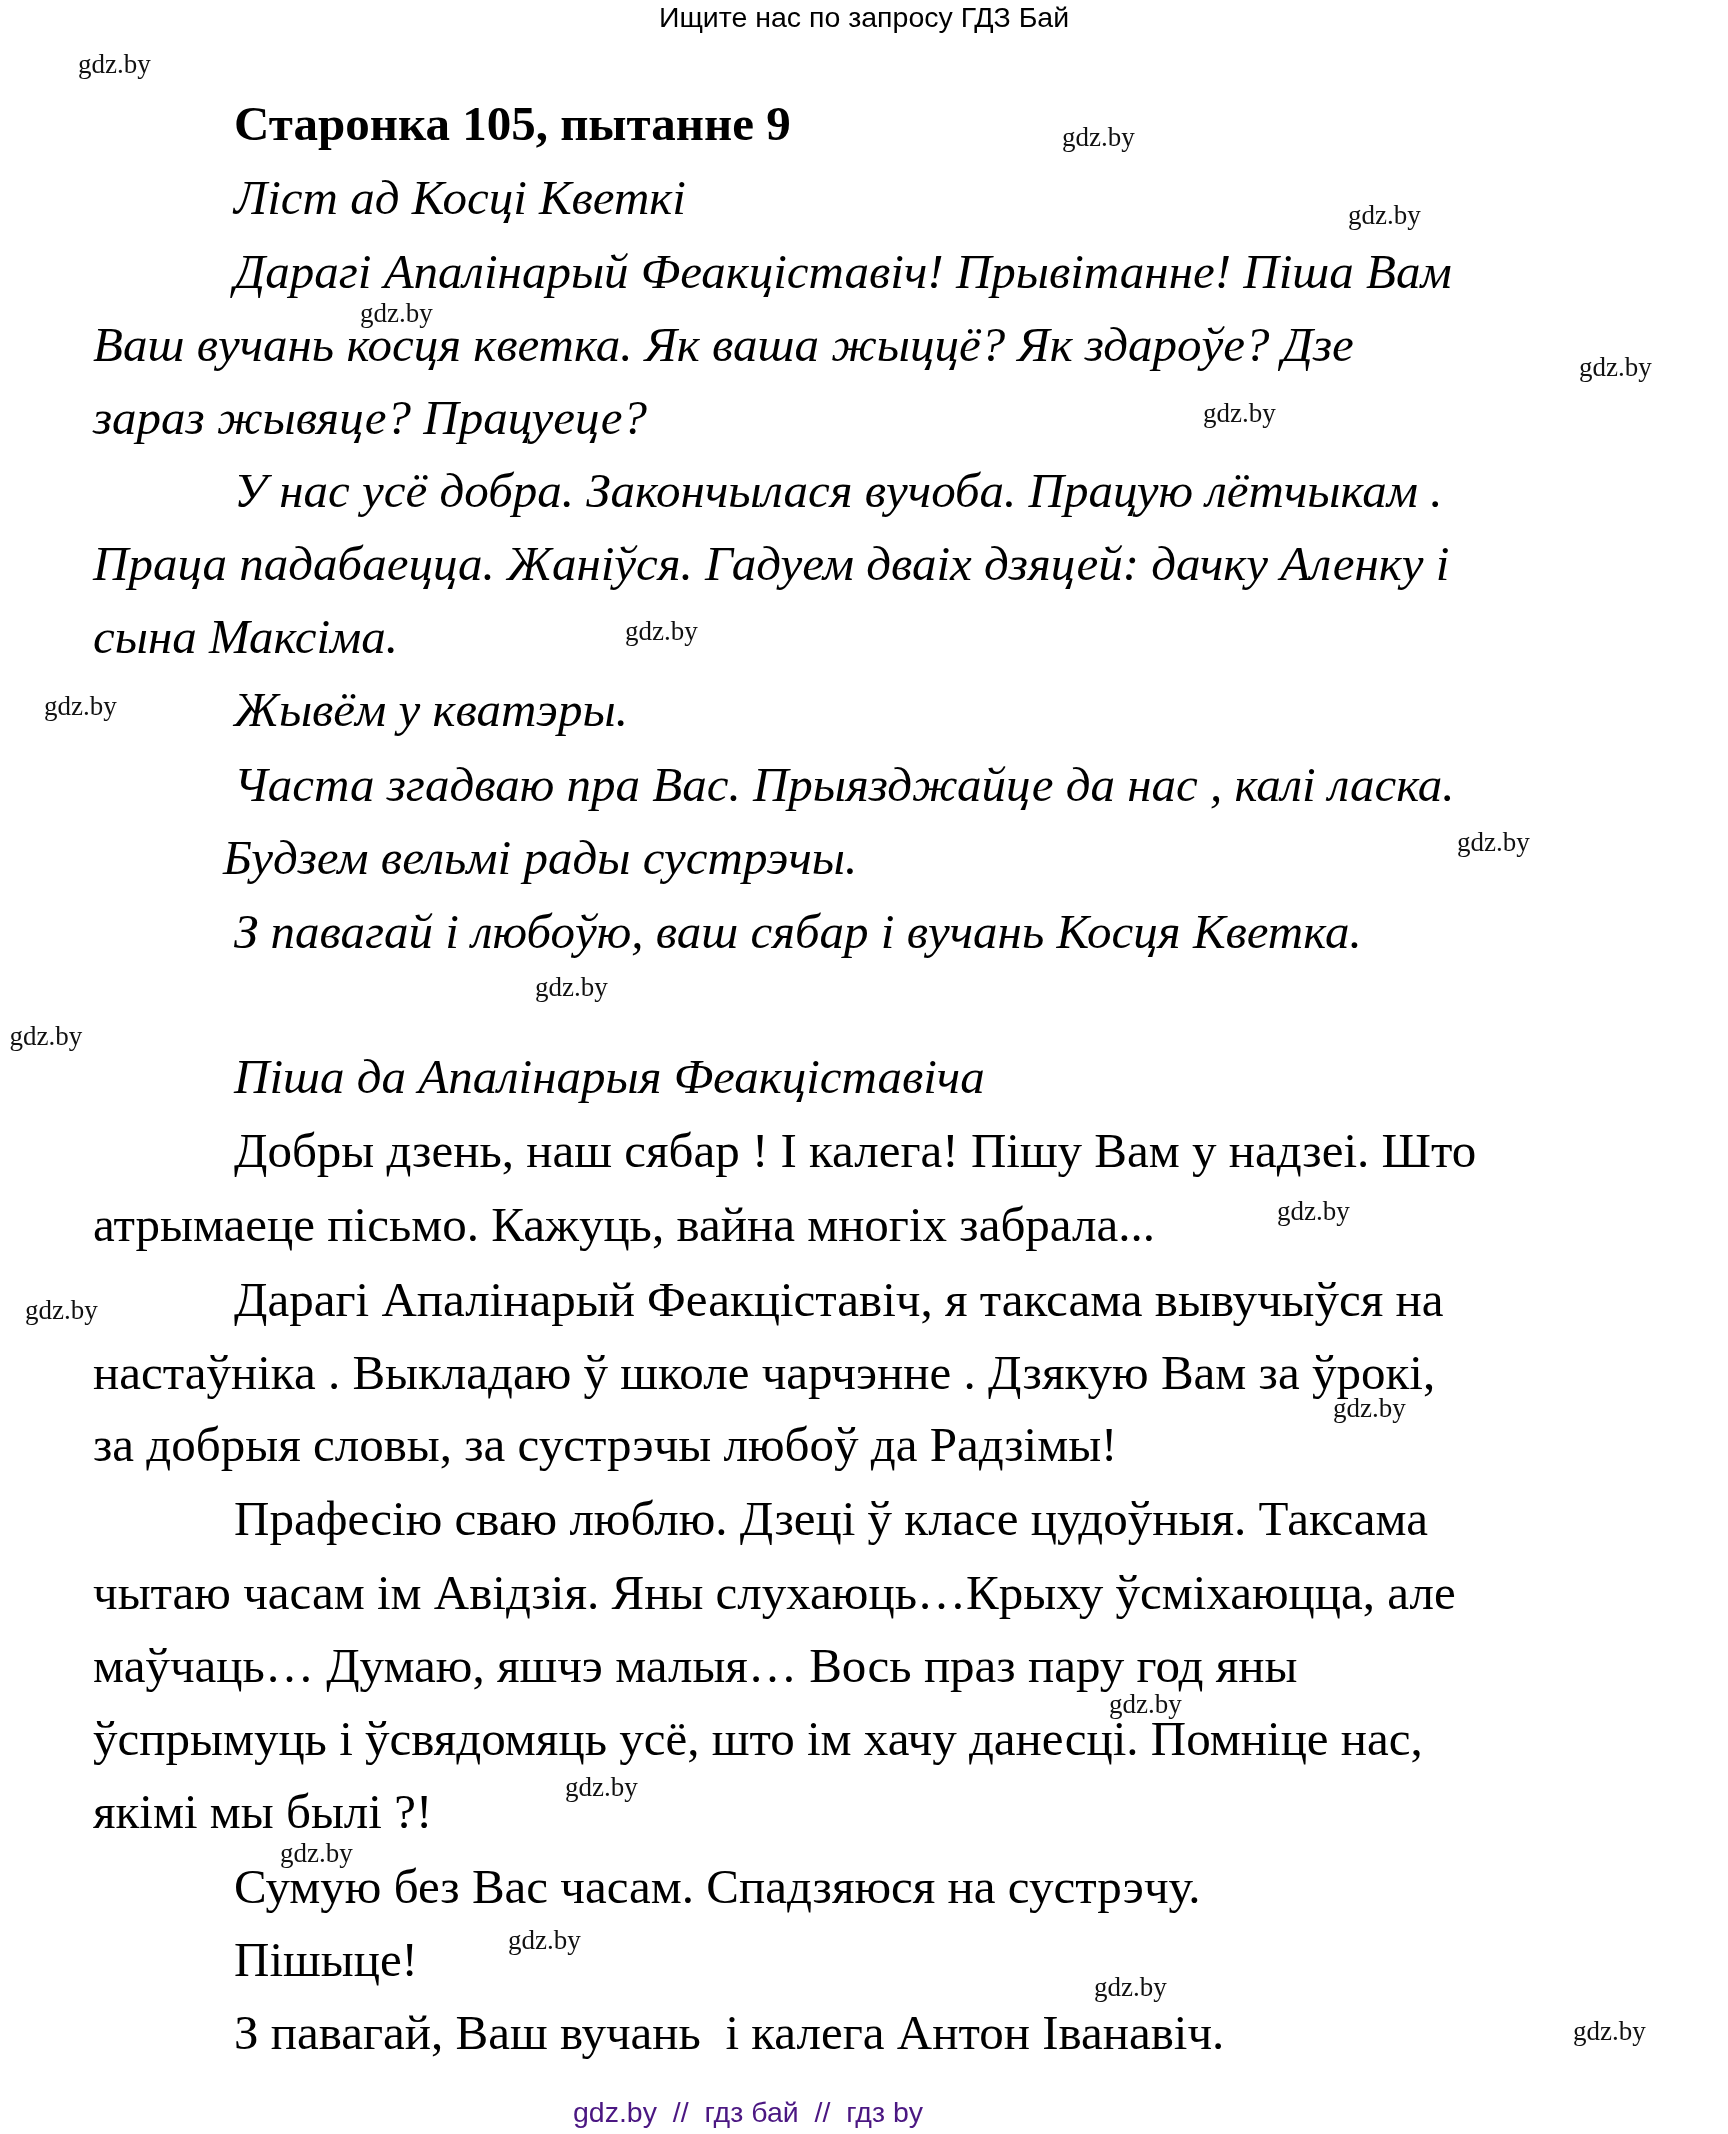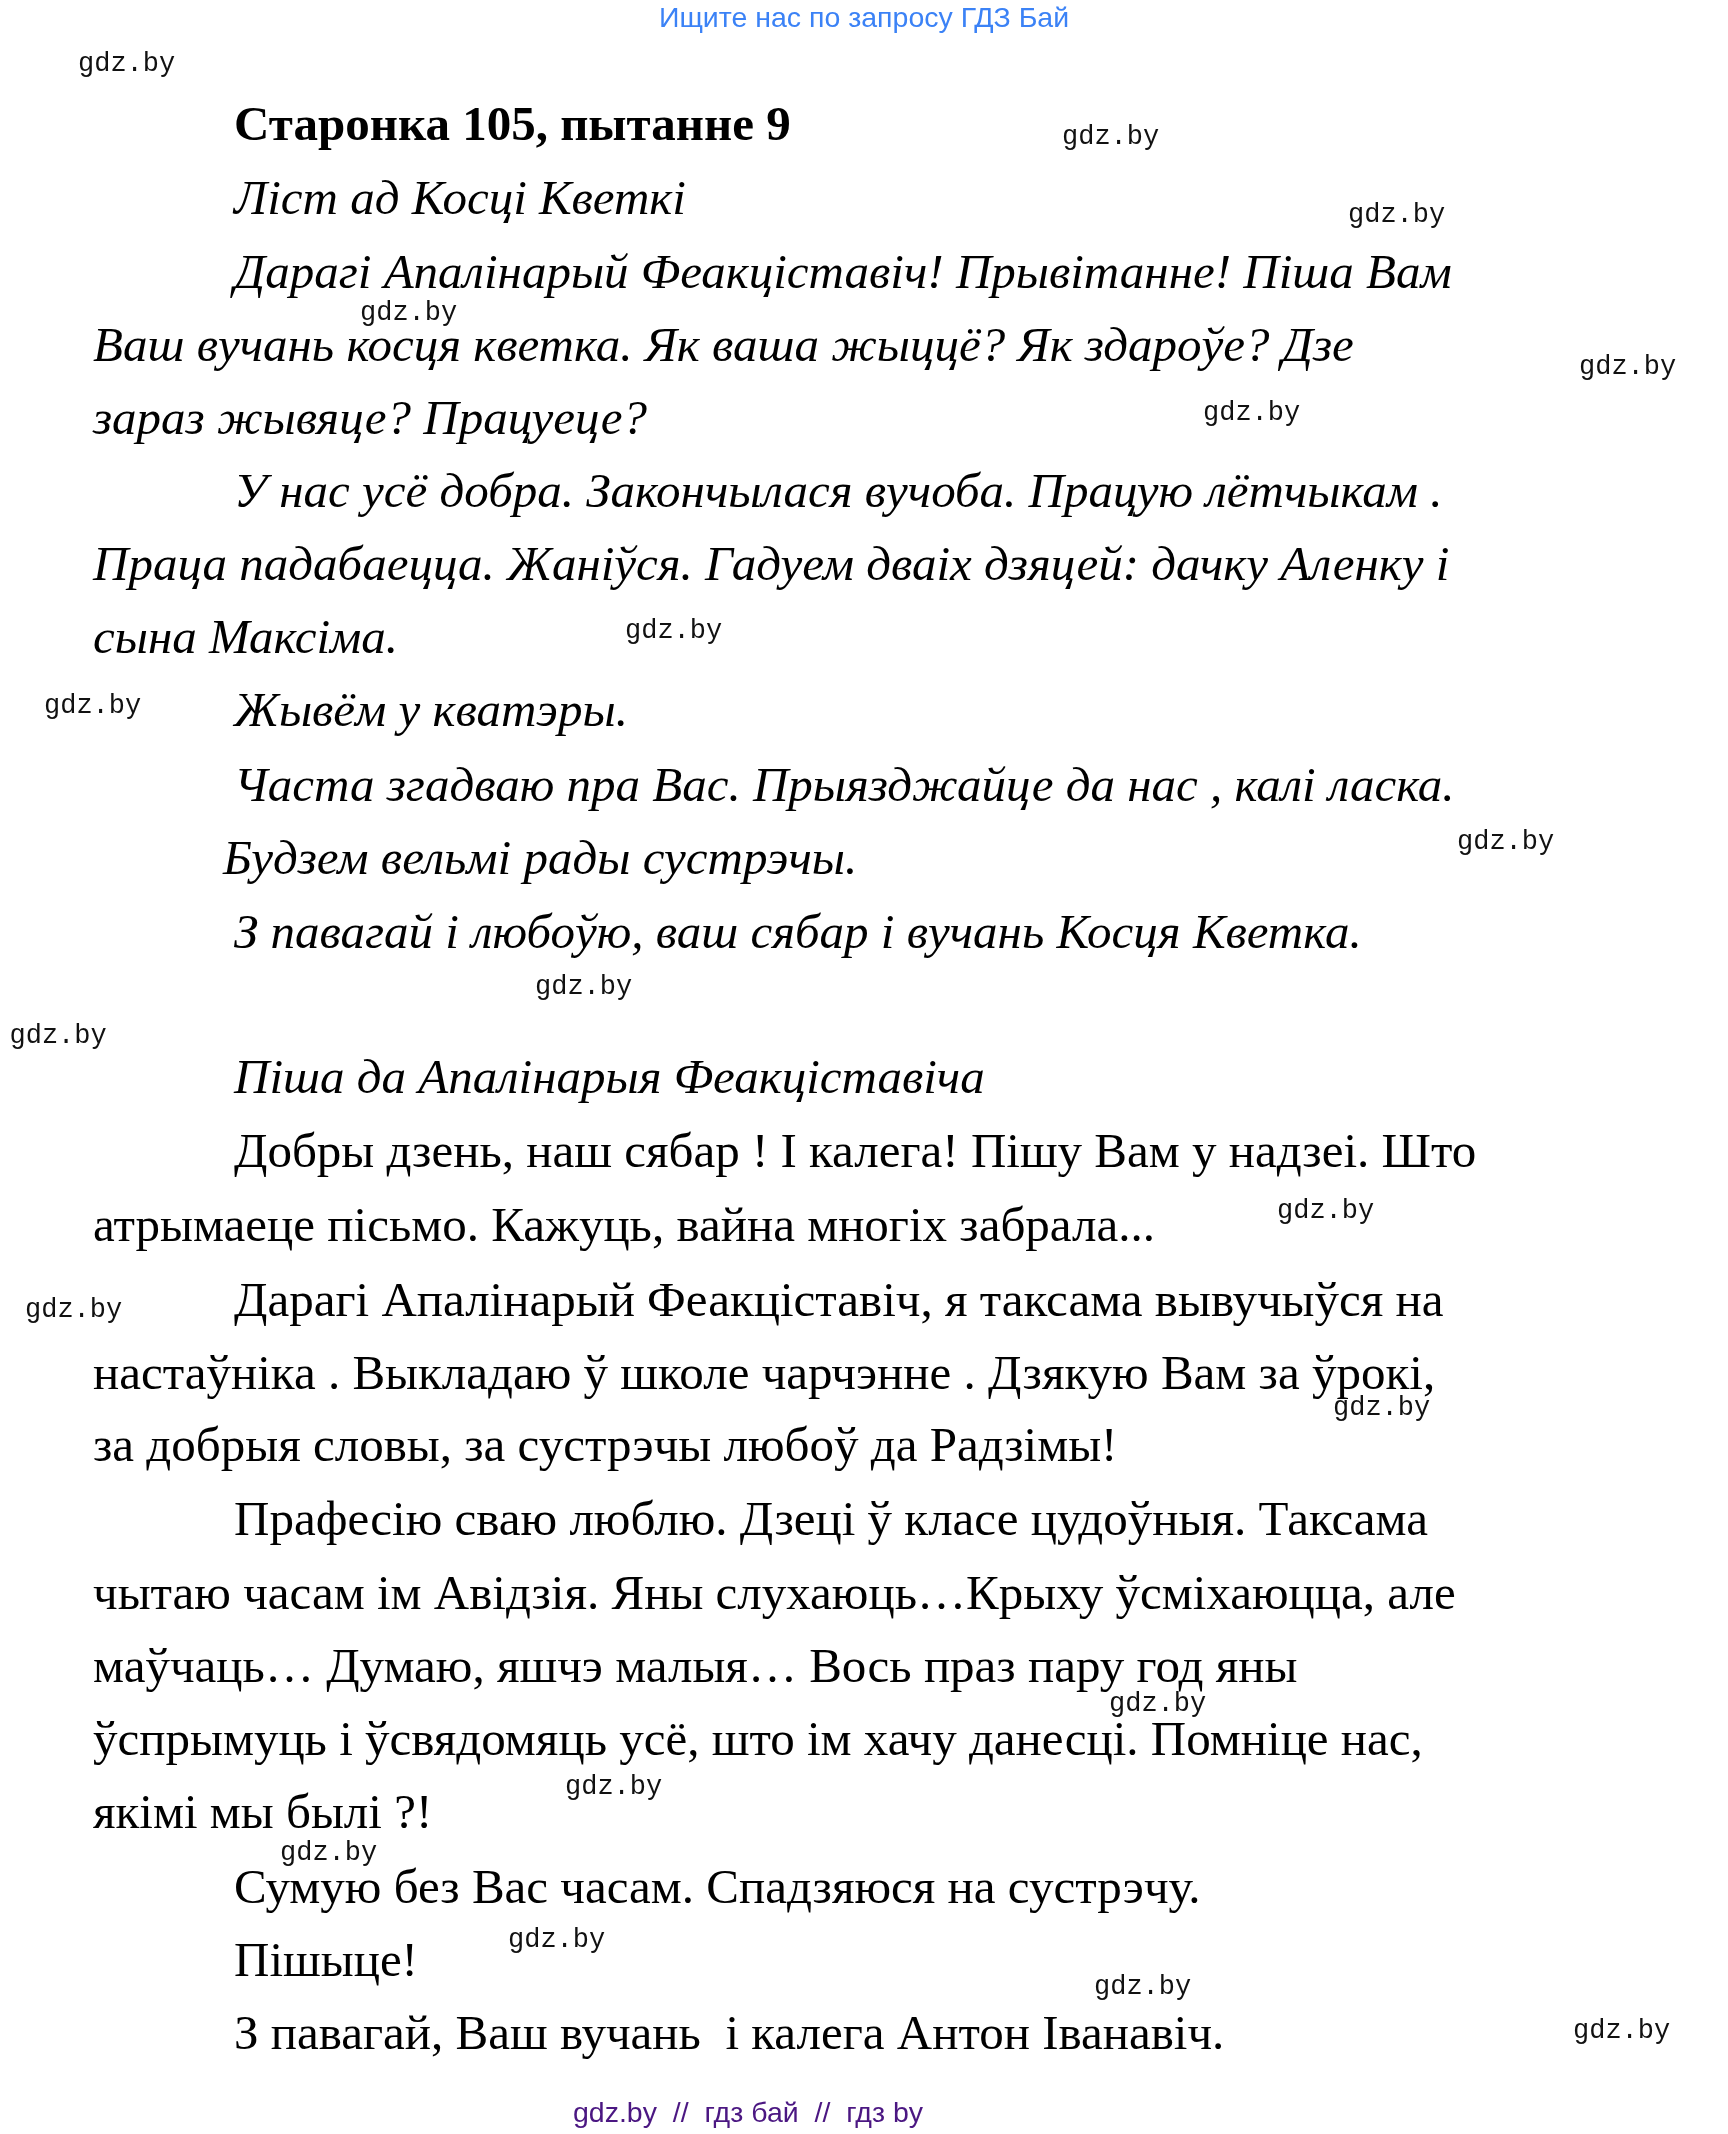--- a/index.html
+++ b/index.html
@@ -1,26 +1,26 @@
 <!DOCTYPE html>
 <html style="font-size:15px"><head>
 <meta charset="utf-8">
 <style>
   html, body { margin:0; padding:0; background:#ffffff; }
   body { width:1728px; height:2134px; position:relative; overflow:hidden; }
   .banner { position:absolute; top:0; left:0; width:1728px; text-align:center;
-    font-family:"Liberation Sans", sans-serif; font-size:28.5px; color:#3b82f6; line-height:34px; }
+    font-family:"Liberation Sans", sans-serif; font-size:28.5px; color:#000000; line-height:34px; }
   .footer { position:absolute; top:2095px; left:0; width:1496px; text-align:center;
     font-family:"Liberation Sans", sans-serif; font-size:28.5px; color:#4b1782; line-height:34px; white-space:pre; }
   .title { position:absolute; left:234px; top:95px; font-family:"Liberation Serif", serif;
     font-weight:bold; font-size:49px; color:#000; line-height:57px; white-space:nowrap; }
   .line { position:absolute; font-family:"Liberation Serif", serif; font-size:49px; color:#000;
     line-height:57px; white-space:pre; }
   .line.it { font-style:italic; }
-  .wm { position:absolute; font-family:Liberation Mono, monospace; font-size:27px; color:#111;
+  .wm { position:absolute; font-family:Liberation Serif, serif; font-size:27px; color:#111;
     line-height:30px; white-space:nowrap; }
 </style>
 </head>
 <body>
 
 <div class="banner">Ищите нас по запросу ГДЗ Бай</div>
 
 <div class="title">Старонка 105, пытанне 9</div>
 
 <div class="line it" style="left:234px;top:169px">Ліст ад Косці Кветкі</div>

